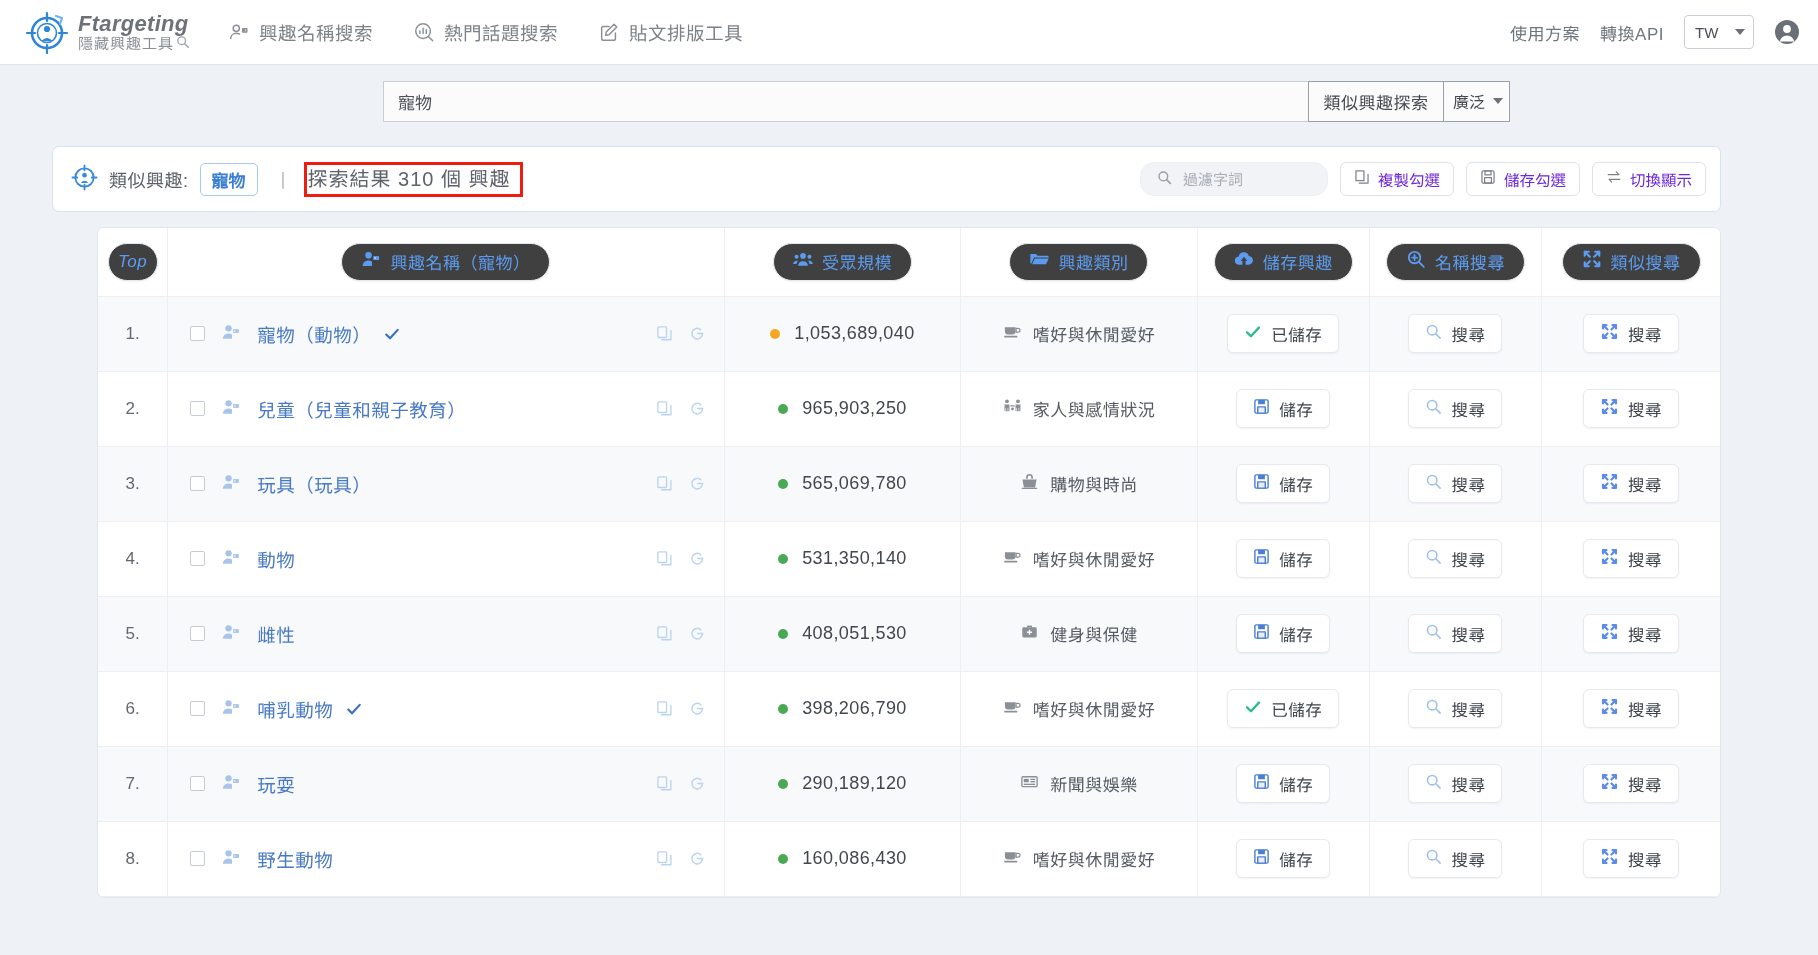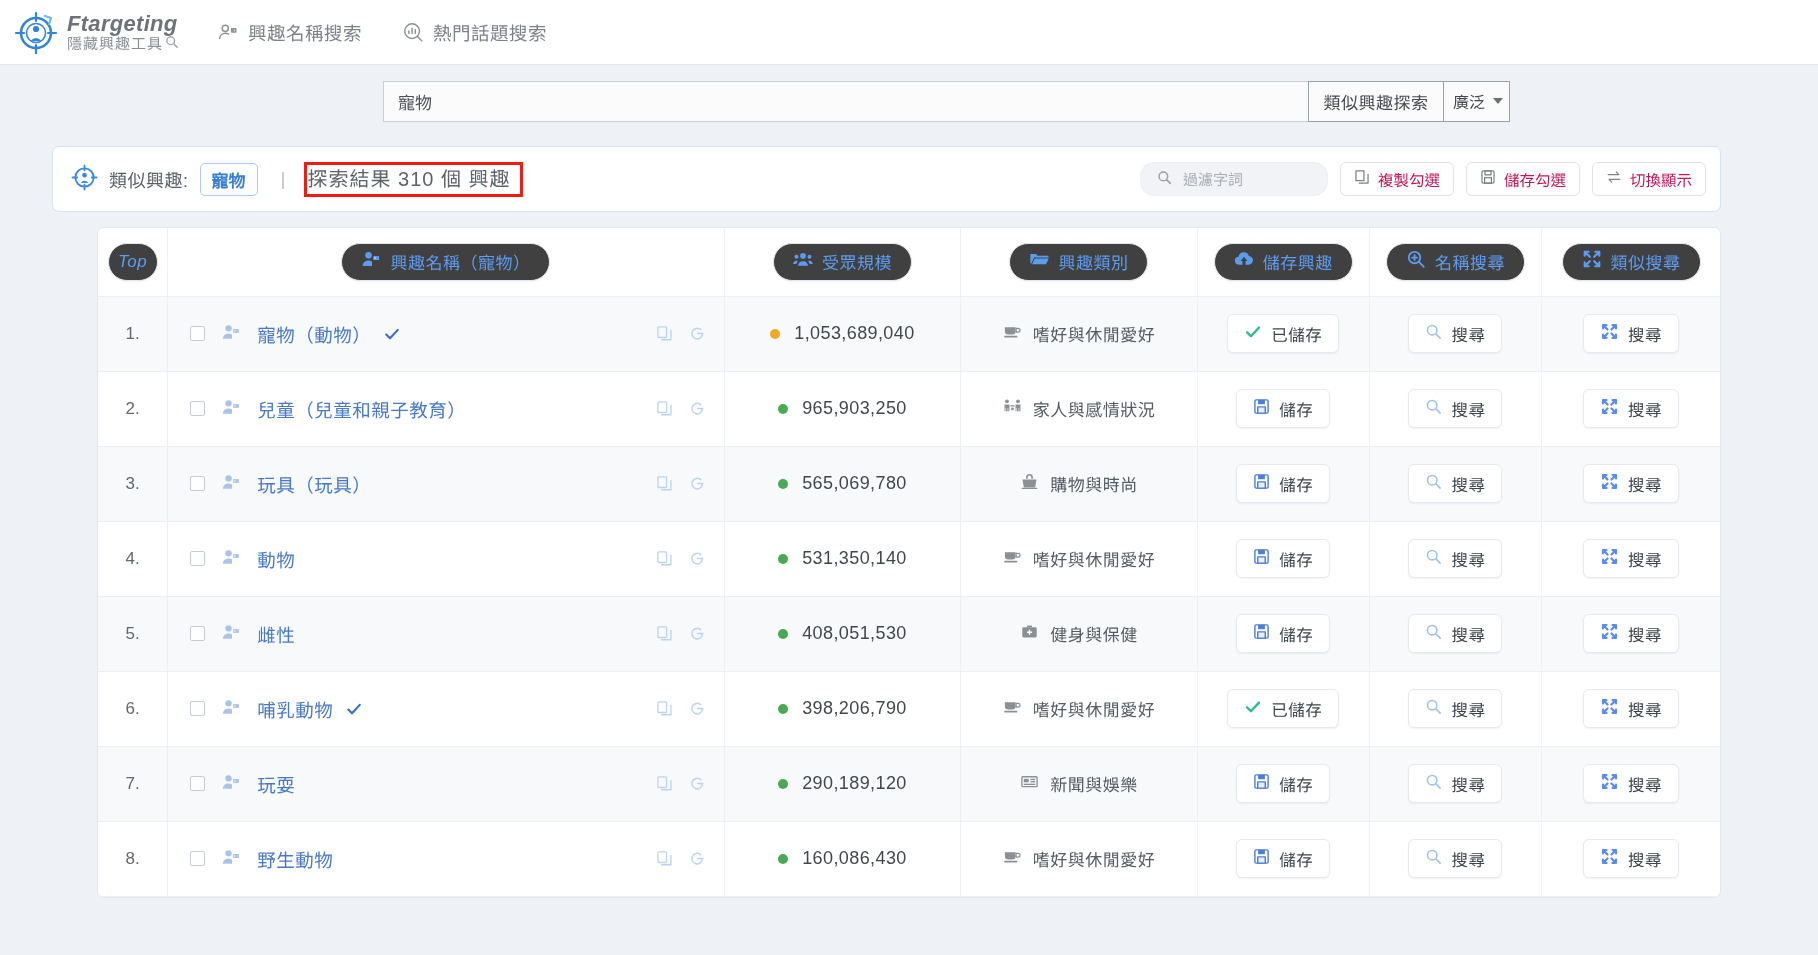--- a/index.html
+++ b/index.html
@@ -16,21 +16,21 @@
   .topnav {
     height: 65px;
     background: #ffffff;
     border-bottom: 1px solid #e3e7ed;
     display: flex;
     align-items: stretch;
     position: relative;
   }
   .brand {
     display: flex; align-items: center;
-    padding-left: 14px; padding-right: 18px;
+    padding-left: 25px; padding-right: 18px;
     gap: 9px;
   }
   .brand-logo { width: 44px; height: 44px; flex: 0 0 44px; }
   .brand-text { display: flex; flex-direction: column; justify-content: center; line-height: 1.05; }
   .brand-name {
     font-size: 22px; font-style: italic; font-weight: bold;
     color: #6d7278; letter-spacing: .3px;
   }
   .brand-sub {
     font-size: 15px; color: #8a8f96; letter-spacing: 1px;
@@ -148,21 +148,21 @@
     font-size: 15px; color: #5a5f66; width: 100%;
     font-family: inherit;
   }
   .filter-field input::placeholder { color: #a8adb5; }
   .pillbtn {
     height: 34px;
     border: 1px solid #dfe3e9; border-radius: 6px;
     background: #fff;
     display: flex; align-items: center; gap: 8px;
     padding: 0 13px;
-    font-size: 15.5px; color: #be185d;
+    font-size: 15.5px; color: #6d28d9;
     cursor: pointer;
     white-space: nowrap;
   }
 
   
   .tablecard {
     margin: 15px 97px 0 97px;
     background: #fff;
     border: 1px solid #e2e7ee;
     border-radius: 7px;
@@ -298,22 +298,46 @@
     <div class="navitem">
       <span>
         <svg viewBox="0 0 24 24" width="22" height="22" fill="none" stroke="#8b9097" stroke-width="1.6" stroke-linecap="round" stroke-linejoin="round">
           <circle cx="11" cy="11" r="8"></circle>
             <line x1="16.8" y1="16.8" x2="21.5" y2="21.5"></line>
           <path d="M7.5 13.5v-2.5M11 13.5V8M14.5 13.5v-4"></path>
         </svg>
       </span>
       <span>熱門話題搜索</span>
     </div>
+    <div class="navitem">
+      <span>
+        <svg viewBox="0 0 24 24" width="22" height="22" fill="none" stroke="#8b9097" stroke-width="1.6" stroke-linecap="round" stroke-linejoin="round">
+          <path d="M19 13v6a2 2 0 0 1-2 2H6a2 2 0 0 1-2-2V8a2 2 0 0 1 2-2h6"></path>
+          <path d="M17.5 3.5l3 3L12 15l-3.6.6.6-3.6z"></path>
+        </svg>
+      </span>
+      <span>貼文排版工具</span>
+    </div>
   </div>
 
+  <div class="nav-right">
+    <span class="nav-link">使用方案</span>
+    <span class="nav-link">轉換API</span>
+    <div class="lang-select">
+      <span>TW</span>
+      <span class="caret"></span>
+    </div>
+    <span class="avatar-icon">
+      <svg viewBox="0 0 26 26" width="26" height="26">
+        <circle cx="13" cy="13" r="12" fill="#6b7078"></circle>
+        <circle cx="13" cy="10" r="3.9" fill="#fff"></circle>
+        <path d="M5.6 22.5c1.2-4 4-6 7.4-6s6.2 2 7.4 6z" fill="#fff"></path>
+      </svg>
+    </span>
+  </div>
 </div>
 
 <div class="searchrow">
   <div class="searchbox">
     <input class="search-input" value="寵物" style="">
     <button class="search-btn">類似興趣探索</button>
     <div class="scope-select">
       <span>廣泛</span>
       <span class="caret"></span>
     </div>

